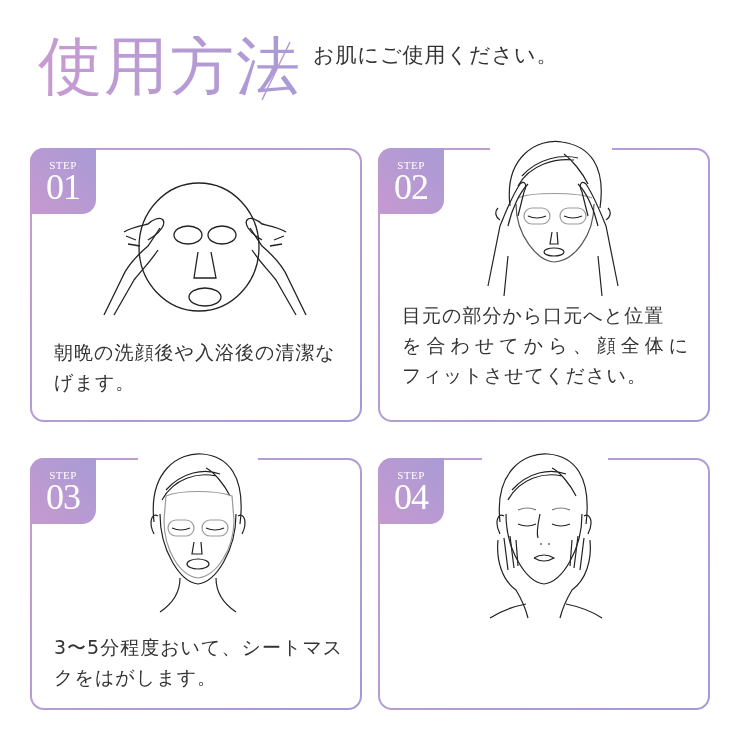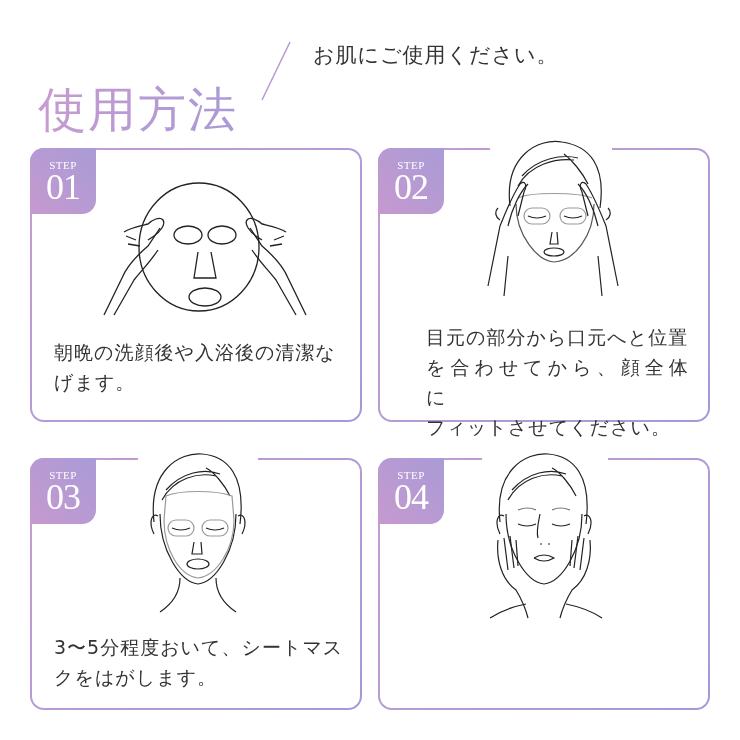--- a/index.html
+++ b/index.html
@@ -1,23 +1,23 @@
 <!DOCTYPE html>
 <html><head>
 <meta charset="utf-8">
 <style>
   html, body { margin:0; padding:0; background:#ffffff; }
   body { width:740px; height:740px; position:relative; overflow:hidden;
          font-family:"DejaVu Sans","Liberation Sans",sans-serif; color:#333; }
   .title {
     position:absolute; left:38px; top:36px;
     font-family:Liberation Sans, sans-serif;
-    font-size:48px; letter-spacing:2px; line-height:60px;
+    font-size:64px; letter-spacing:2px; line-height:60px;
     background:linear-gradient(90deg,#c79bd1 0%,#a99ad6 100%);
-    -webkit-background-clip:text; background-clip:text; color:transparent;margin-top:44px;
+    -webkit-background-clip:text; background-clip:text; color:transparent;
   }
   .slash { position:absolute; left:256px; top:40px; width:40px; height:62px; }
   .intro {
     position:absolute; left:313px; top:34px; font-size:21px; line-height:42px;
     color:#333; width:420px; letter-spacing:1px;
   }
   .card {
     position:absolute; width:332px; height:272px;
     border:2px solid transparent; border-radius:14px;
     background:
@@ -98,21 +98,21 @@
     <path d="M74 96 L72 108 L80 108 L79 96"></path>
     <ellipse cx="76" cy="116" rx="10" ry="4"></ellipse>
 
     <path d="M10 150 C16 120 20 100 22 90 C26 80 34 60 42 48 C46 44 50 48 46 56 L40 80"></path>
     <path d="M30 90 C34 72 42 56 50 48"></path>
     <path d="M140 150 C134 120 130 100 128 90 C124 80 116 60 108 48 C104 44 100 48 104 56 L110 80"></path>
     <path d="M120 90 C116 72 108 56 100 48"></path>
     <path d="M30 120 L26 160 M120 120 L124 160"></path>
     <path d="M22 84 C18 82 16 76 20 72 M128 84 C132 82 134 76 130 72"></path>
   </svg>
-  <div class="desc" style="top:172px;margin-left:24px;">
+  <div class="desc" style="top:150px;">
     <div>目元の部分から口元へと位置</div>
     <div class="wide">を合わせてから、顔全体に</div>
     <div>フィットさせてください。</div>
   </div>
 </div>
 
 <div class="card" style="left:30px; top:458px; height:252px;">
   <div class="gapmask" style="left:106px; width:120px;"></div>
   <div class="badge">
     <span class="step">STEP</span>

